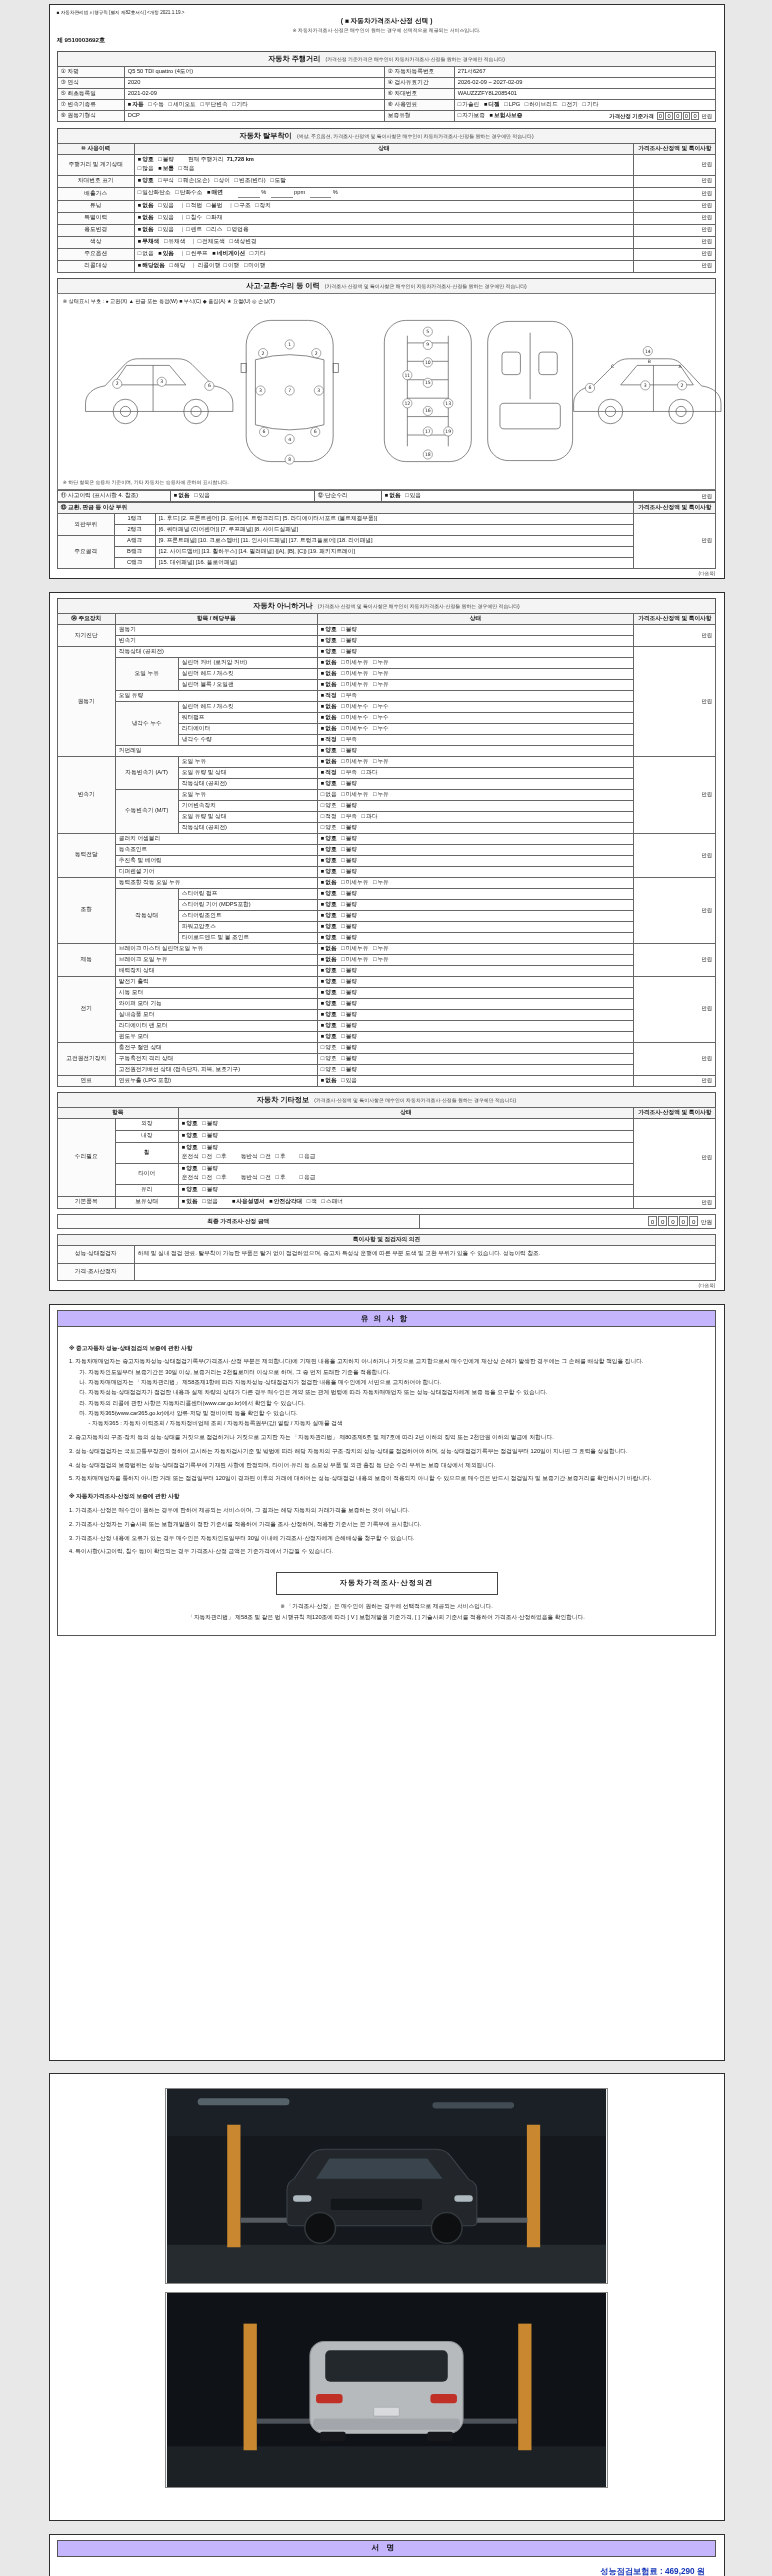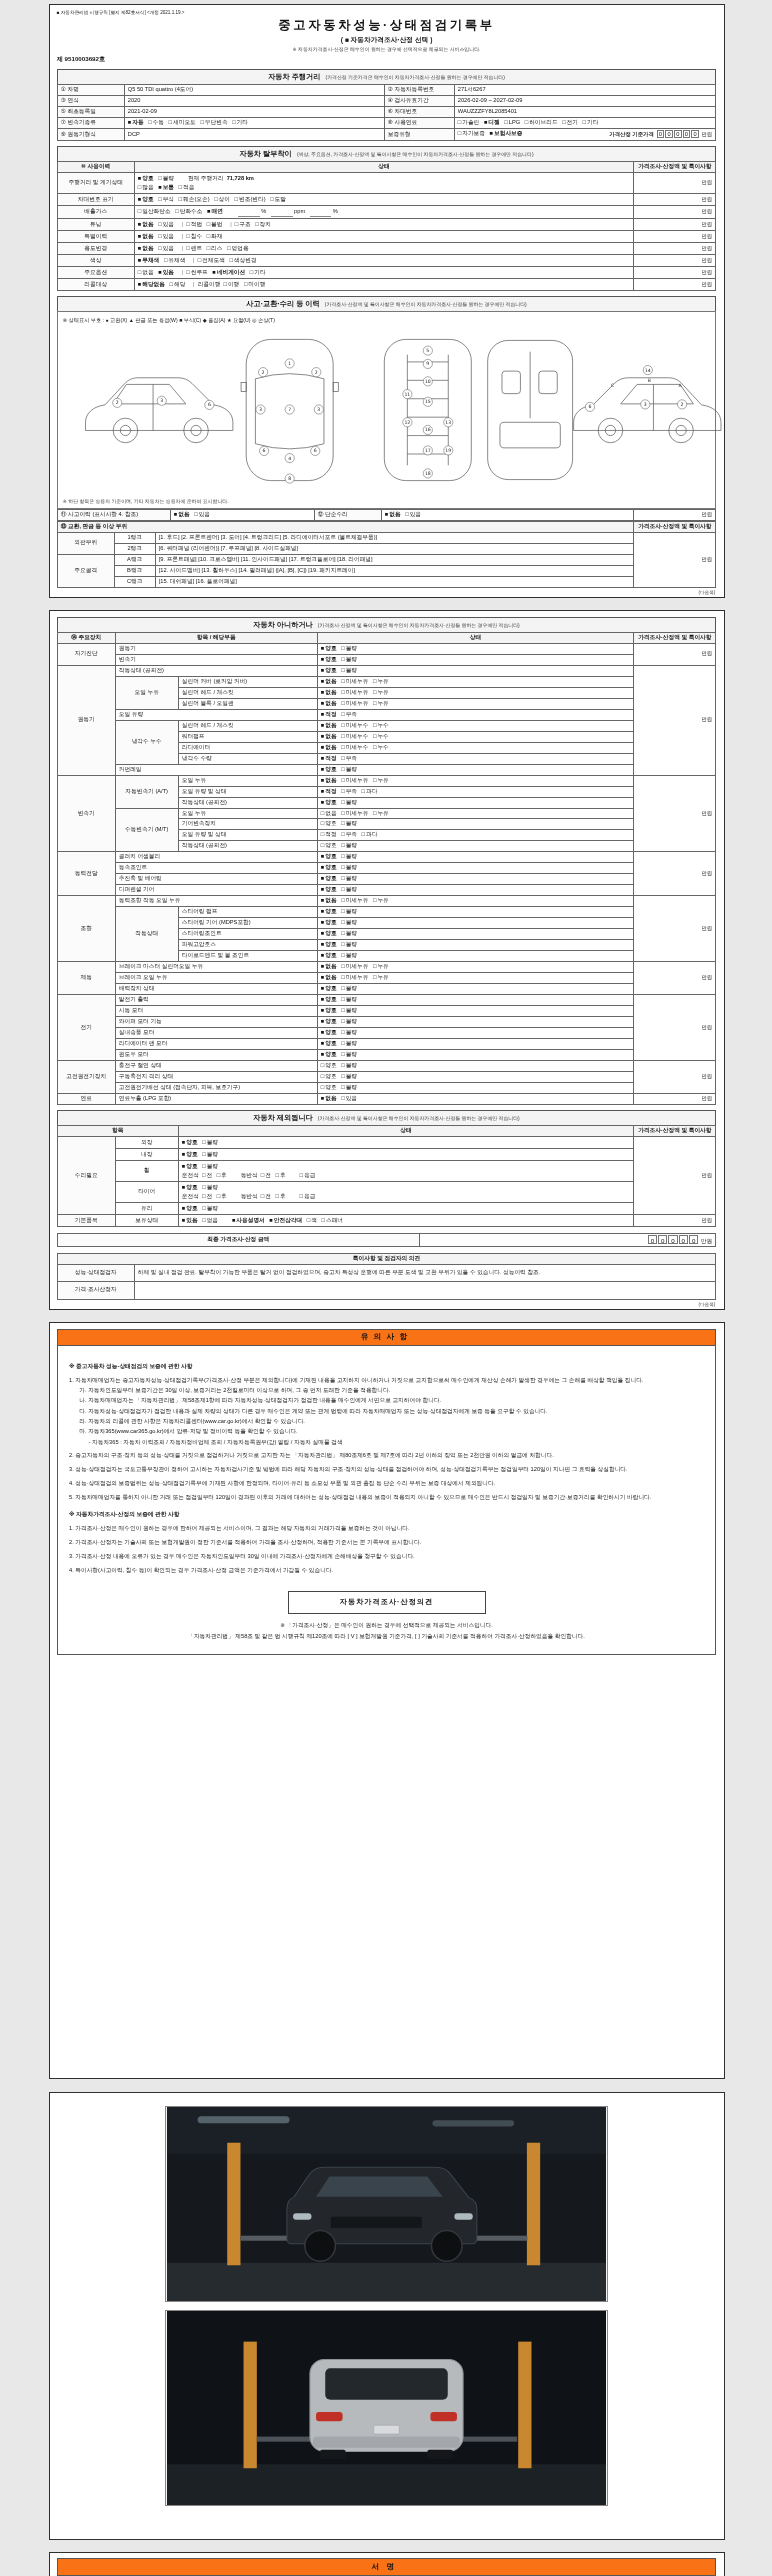--- a/index.html
+++ b/index.html
@@ -44,41 +44,40 @@
 .diag-box{border:0.5px solid #777;padding:2.1px 4.1px;background:#fff}
 .dn-circle{fill:#fff;stroke:#555;stroke-width:1}
 .dn-text{font-size:9px;text-anchor:middle;fill:#222;font-family:"DejaVu Sans",sans-serif}
 .dn-plain{font-size:9px;fill:#333;text-anchor:middle;font-family:"DejaVu Sans",sans-serif}
 .outline path,.outline rect,.outline line,.outline circle{fill:none;stroke:#5a5a5a;stroke-width:1.4}
 .final-lbl{font-weight:bold;text-align:center;font-size:6.7px;background:#fbfbfb}
 .final-val{text-align:right;font-size:6.2px}
 .op-who{background:#fbfbfb;text-align:center}
 .op-text{font-size:5.4px;color:#222}
 .nextpage{position:absolute;right:8.2px;bottom:2.1px;font-size:4.6px;color:#444}
-.notice-title{border:0.5px solid #555;background:#f97316;text-align:center;font-weight:bold;padding:2.6px;font-size:7.7px;letter-spacing:5.2px}
+.notice-title{border:0.5px solid #555;background:#c4b5fd;text-align:center;font-weight:bold;padding:2.6px;font-size:7.7px;letter-spacing:5.2px}
 .notice-body{border:0.5px solid #555;border-top:none;padding:8.2px 11.3px;font-size:5.7px;line-height:1.8}
 .nl0{margin-top:3.6px}
 .nl1{padding-left:10.3px}
 .nl2{padding-left:19.6px;color:#222}
 .nlh{font-weight:bold;margin-top:7.2px}
-.val-box{margin:15.5px auto 5.2px;width:198px;border:0.8px solid #444;text-align:center;font-weight:bold;padding:4.1px;font-size:7.2px;letter-spacing:1px}
+.val-box{margin:15.5px auto 5.2px;width:222px;border:0.8px solid #444;text-align:center;font-weight:bold;padding:4.1px;font-size:7.2px;letter-spacing:1px}
 .val-lines{font-size:5.7px;line-height:1.9;padding:1px 13.4px 4.1px;text-align:center}
 .photo{display:block;margin:8.2px auto;border:0.5px solid #888}
 .sign-body{padding:5.2px 8.2px 2.1px}
 .premium{text-align:right;font-size:8.2px;color:#1737b8;font-weight:bold;margin:4.1px 3.1px 6.2px}
 .sign-line{font-size:5.7px;line-height:1.9;color:#222}
 </style>
 </head>
 <body>
 
 <div class="page">
 
   <div class="sheet sheet1">
     <div class="law-note">■ 자동차관리법 시행규칙 [별지 제82호서식] &lt;개정 2021.1.19.&gt;</div>
-    <div class="doc-title">중고자동차성능·상태점검기록부</div>
     <div class="doc-subtitle">( ■ 자동차가격조사·산정 선택 )</div>
     <div class="doc-note">※ 자동차가격조사·산정은 매수인이 원하는 경우에 선택적으로 제공되는 서비스입니다.</div>
     <div class="doc-no">제 9510003692호</div>
 
     <div class="sec-head">
       <span>자동차 주행거리</span>
       <span class="sec-note">(가격산정 기준가격은 매수인이 자동차가격조사·산정을 원하는 경우에만 적습니다)</span>
     </div>
     <table class="tbl">
       <colgroup>
@@ -603,21 +602,21 @@
           <tr>
             <td class="lbl c" rowspan="1">연료</td>
             <td colspan="2">연료누출 (LPG 포함)</td>
             <td class="state"><span class="cb on"><span class="bx">■</span><span class="cl">없음</span></span><span class="cb"><span class="bx">□</span><span class="cl">있음</span></span></td>
             <td class="price" rowspan="1">만원</td>
           </tr>
         </tbody>
     </table>
 
     <div class="sec-head">
-      <span>자동차 제외됩니다</span>
+      <span>자동차 기타정보</span>
       <span class="sec-note">(가격조사·산정액 및 특이사항은 매수인이 자동차가격조사·산정을 원하는 경우에만 적습니다)</span>
     </div>
     <table class="tbl">
       <colgroup>
           <col style="width:58px">
           <col style="width:63px">
           <col>
           <col style="width:82px">
         </colgroup>
       <thead>

